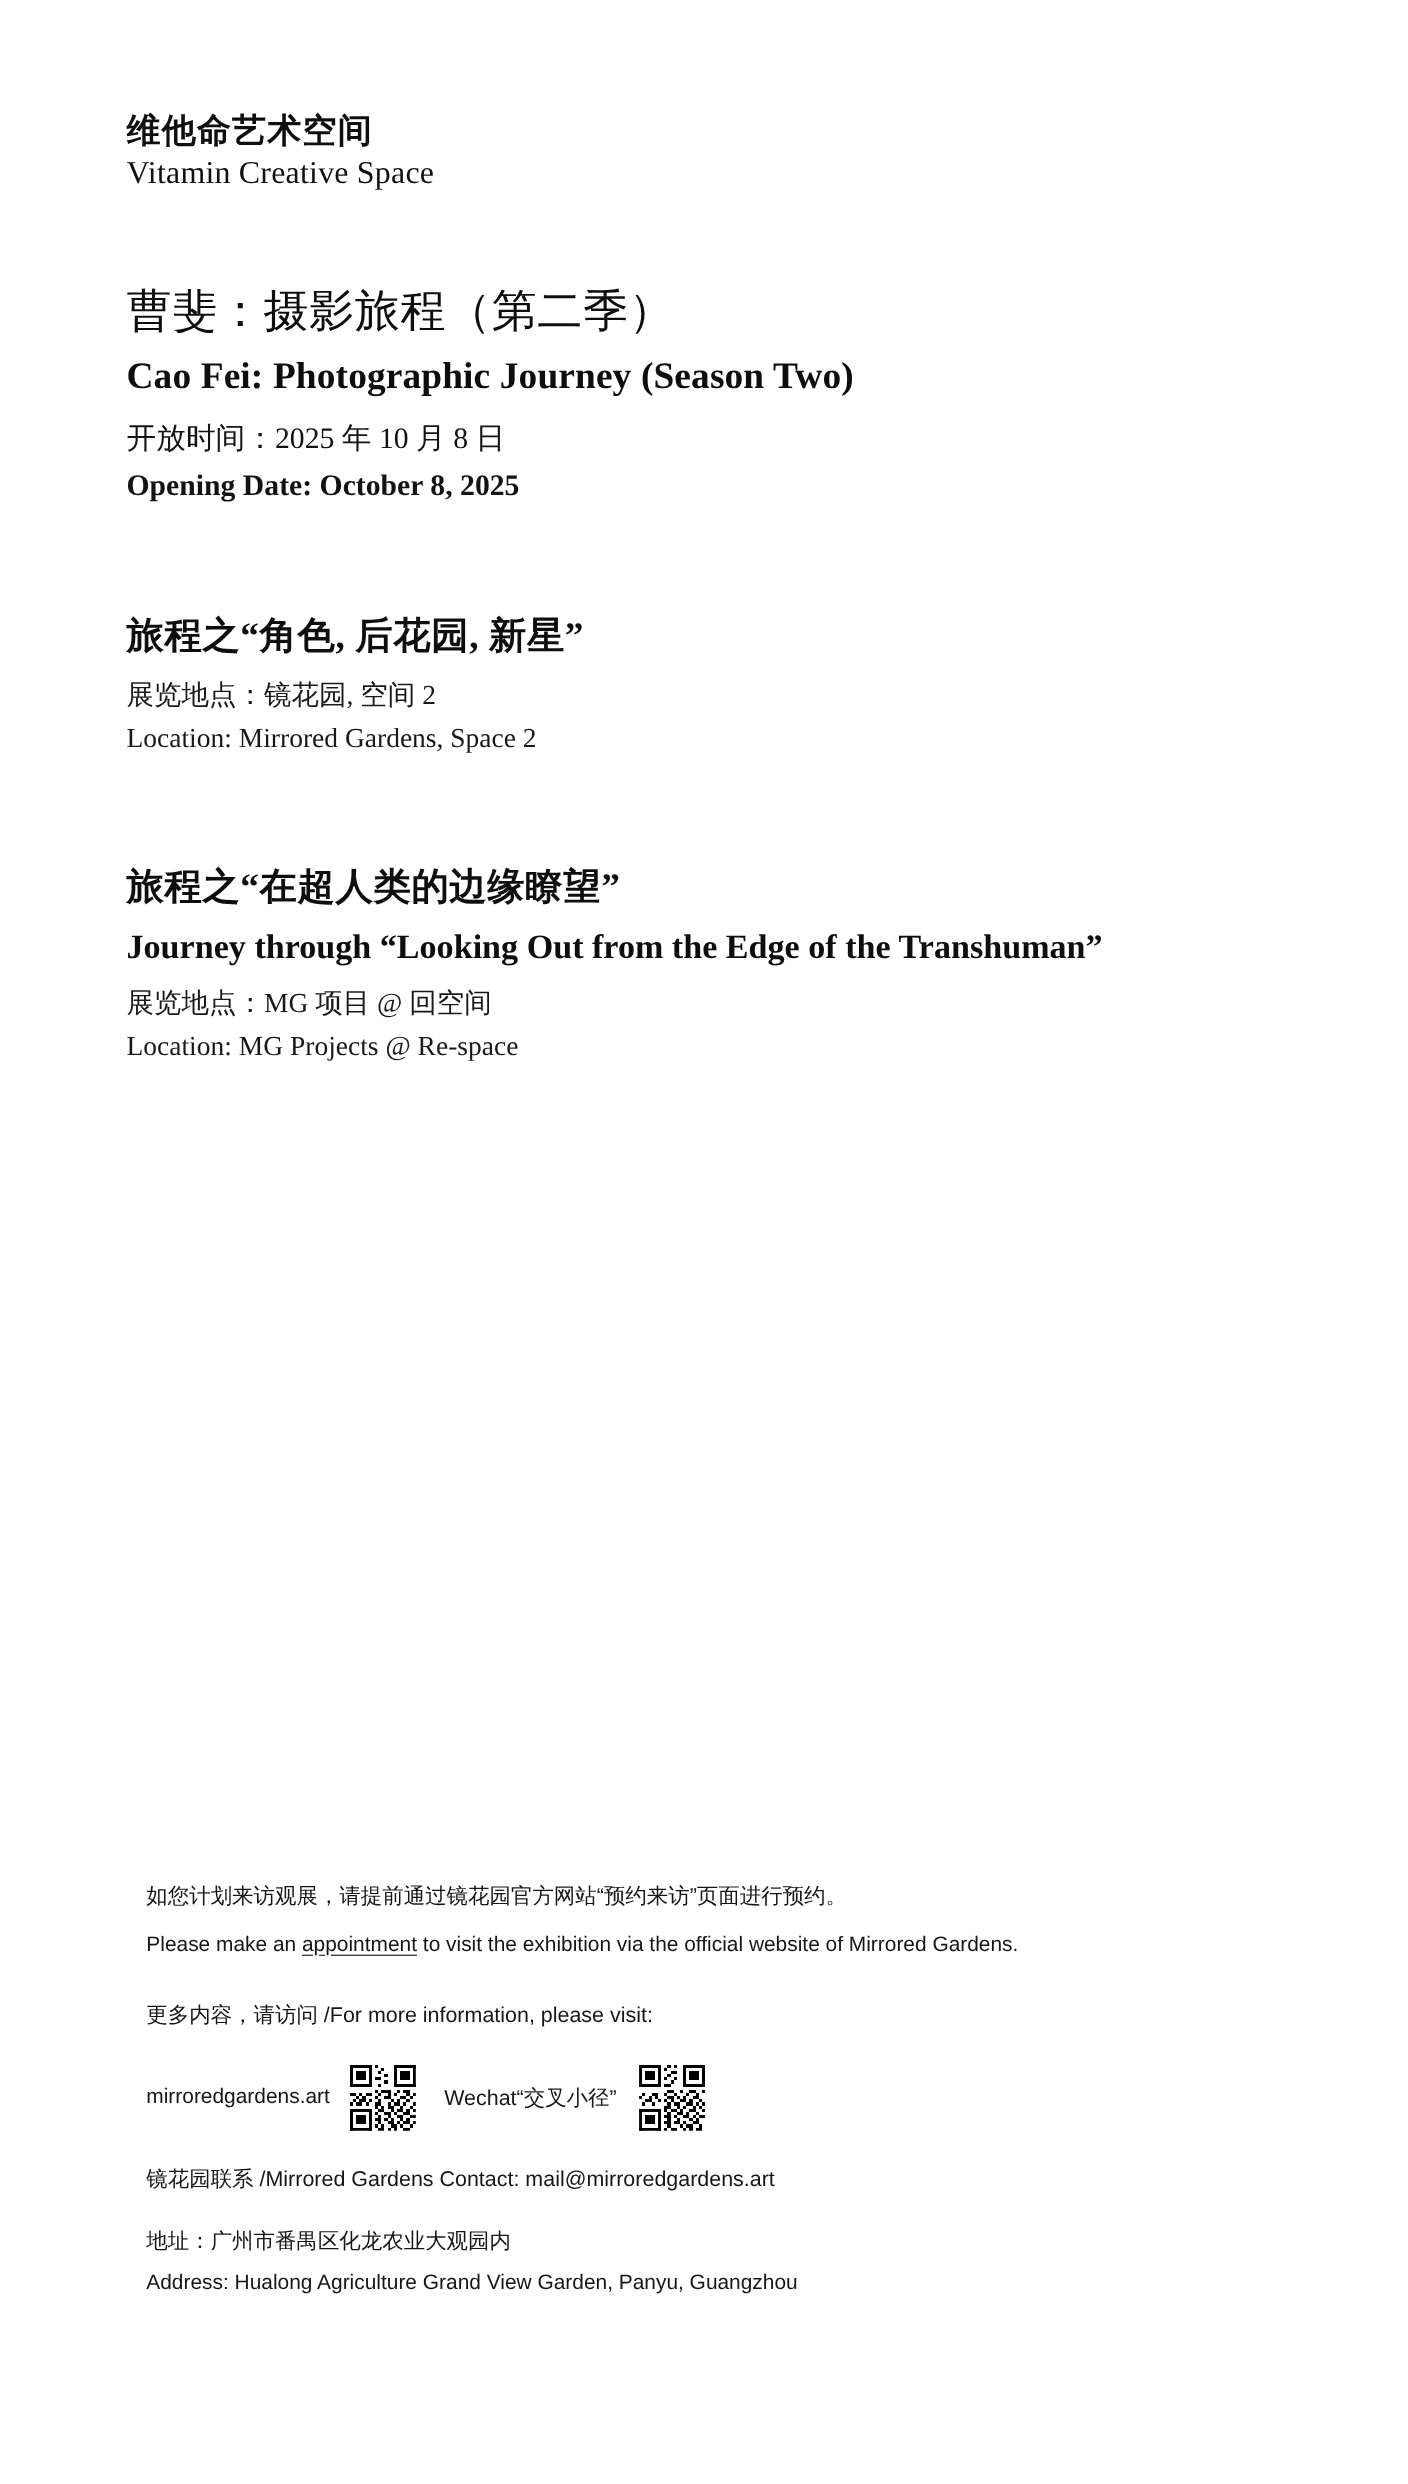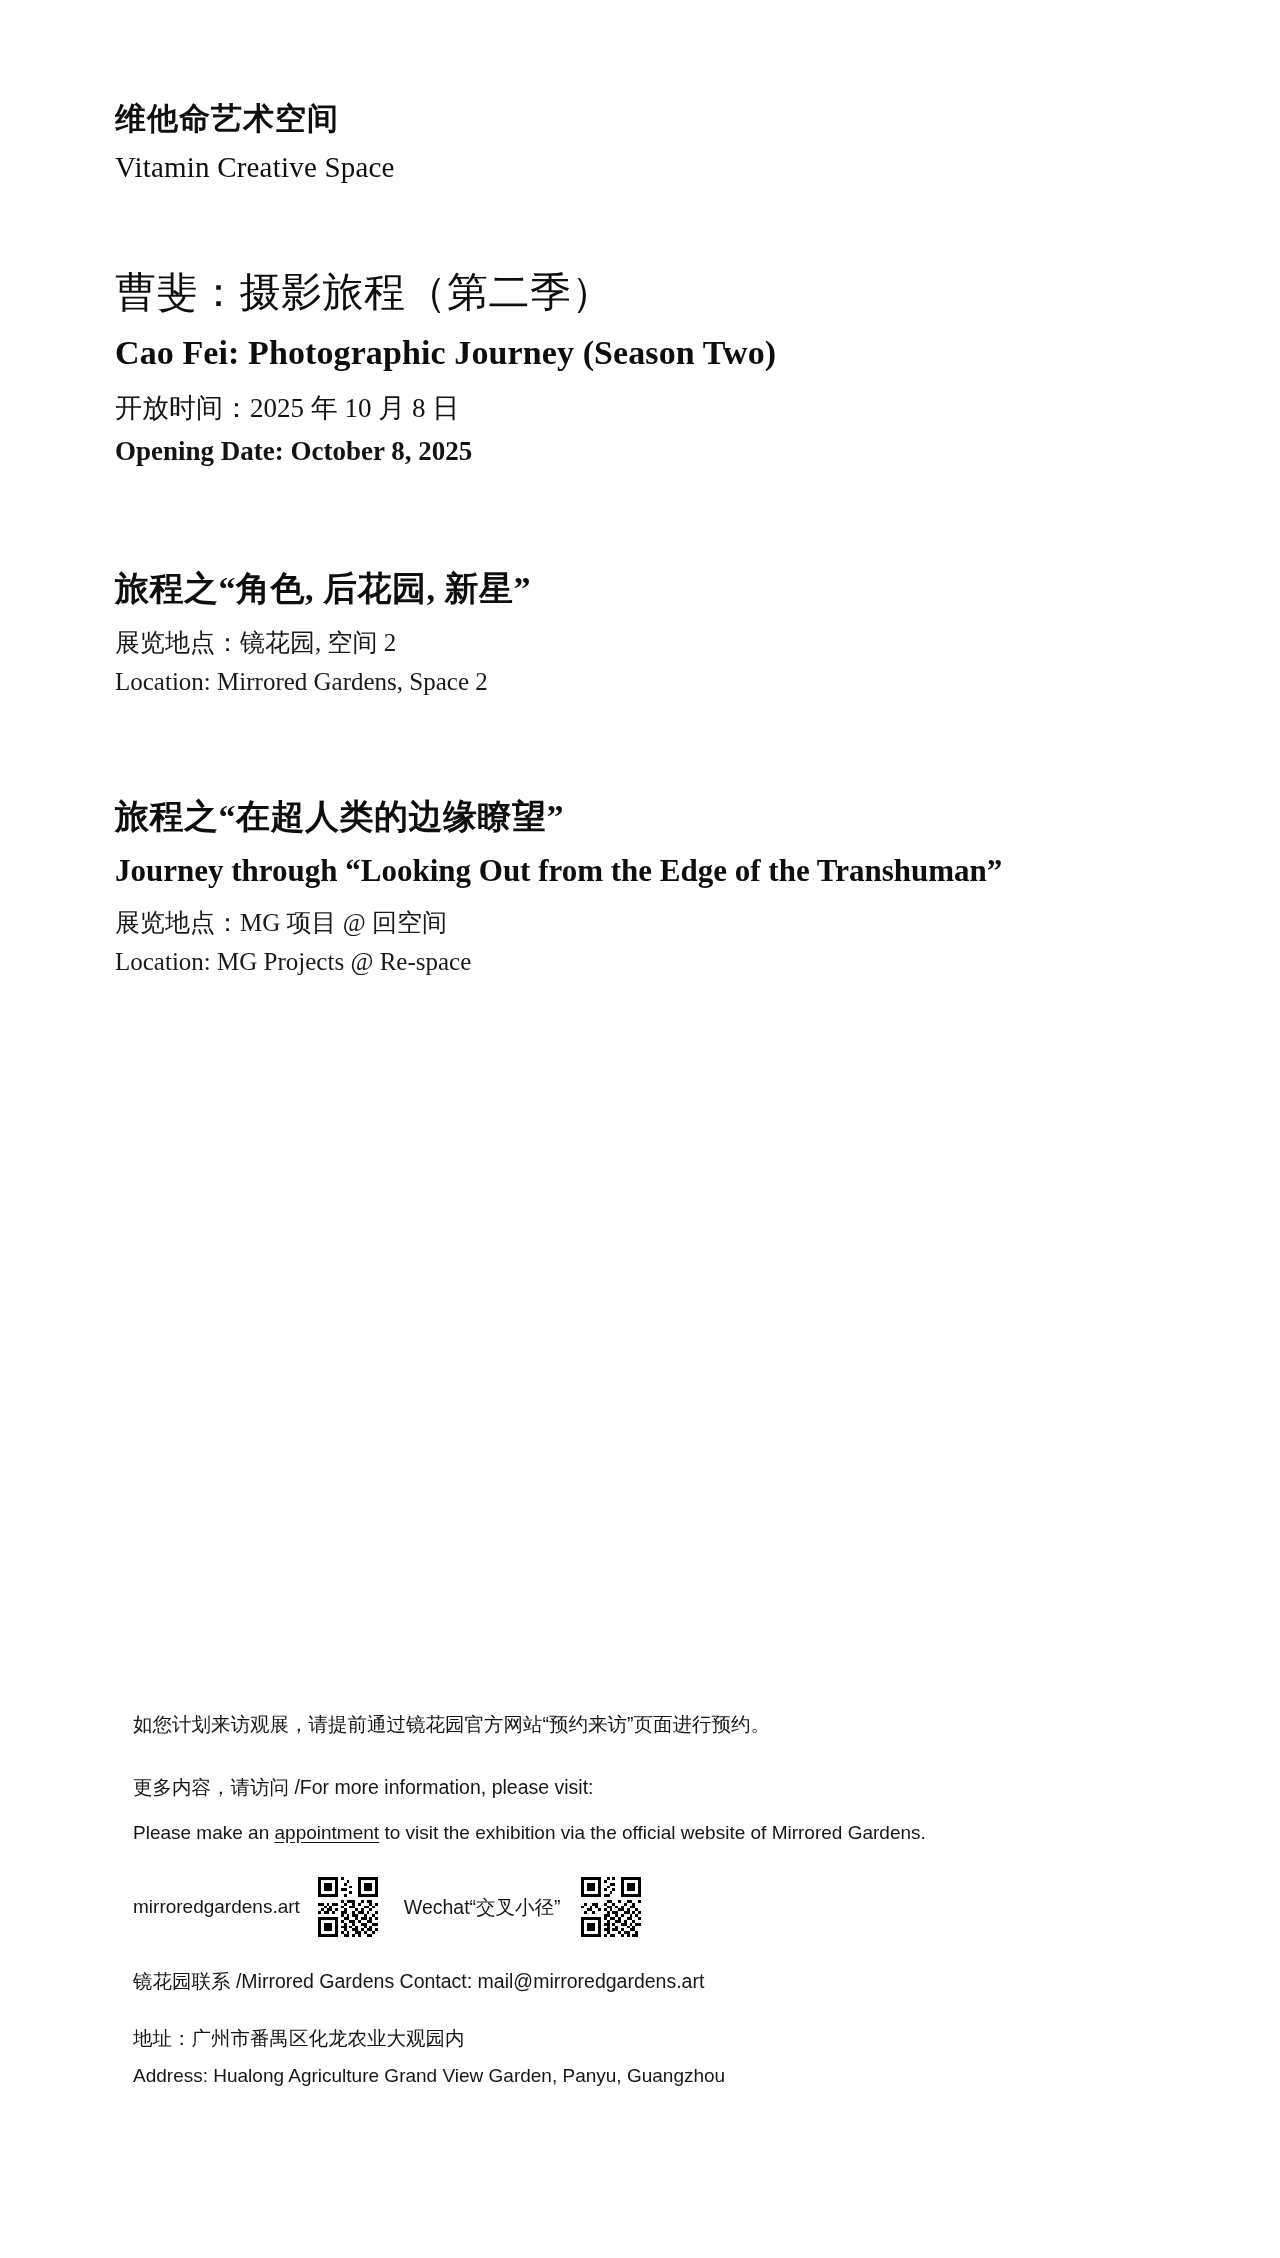--- a/index.html
+++ b/index.html
@@ -32,21 +32,20 @@
     font-weight: bold;
     font-size: 31px;
     letter-spacing: 1px;
     line-height: 1.25;
     color: #100f0f;
   }
   .masthead-en {
     font-family: "Liberation Serif", serif;
     font-size: 29px;
     line-height: 1.3;
-    margin-top: 10px;
     color: #100f0f;
     letter-spacing: 0.2px;
   }
 
   
   .title-block {
     margin-top: 80px;
   }
   .title-cn {
     font-family: "Liberation Serif", serif;
@@ -190,23 +189,23 @@
 
   <div class="section">
     <div class="section-cn">旅程之“在超人类的边缘瞭望”</div>
     <div class="section-en">Journey through “Looking Out from the Edge of the Transhuman”</div>
     <div class="section-loc-cn">展览地点：MG 项目 @ 回空间</div>
     <div class="section-loc-en">Location: MG Projects @ Re-space</div>
   </div>
 
   <div class="footer">
     <div class="footer-line cn">如您计划来访观展，请提前通过镜花园官方网站“预约来访”页面进行预约。</div>
+    <div class="footer-line f-gap-1"><span>Please make an </span><span class="underline-word">appointment</span><span> to visit the exhibition via the official website of Mirrored Gardens.</span></div>
+
     <div class="footer-line cn f-gap-2">更多内容，请访问 /For more information, please visit:</div>
-
-    <div class="footer-line f-gap-1"><span>Please make an </span><span class="underline-word">appointment</span><span> to visit the exhibition via the official website of Mirrored Gardens.</span></div>
 
     <div class="contact-row">
       <span class="contact-text">mirroredgardens.art</span>
       <svg class="qr qr-1" viewBox="0 0 21 21" shape-rendering="crispEdges">
         <rect width="21" height="21" fill="#ffffff"></rect>
         <g fill="#000000">
           <rect x="0" y="0" width="7" height="1"></rect>
             <rect x="0" y="6" width="7" height="1"></rect>
           <rect x="0" y="0" width="1" height="7"></rect>
             <rect x="6" y="0" width="1" height="7"></rect>

